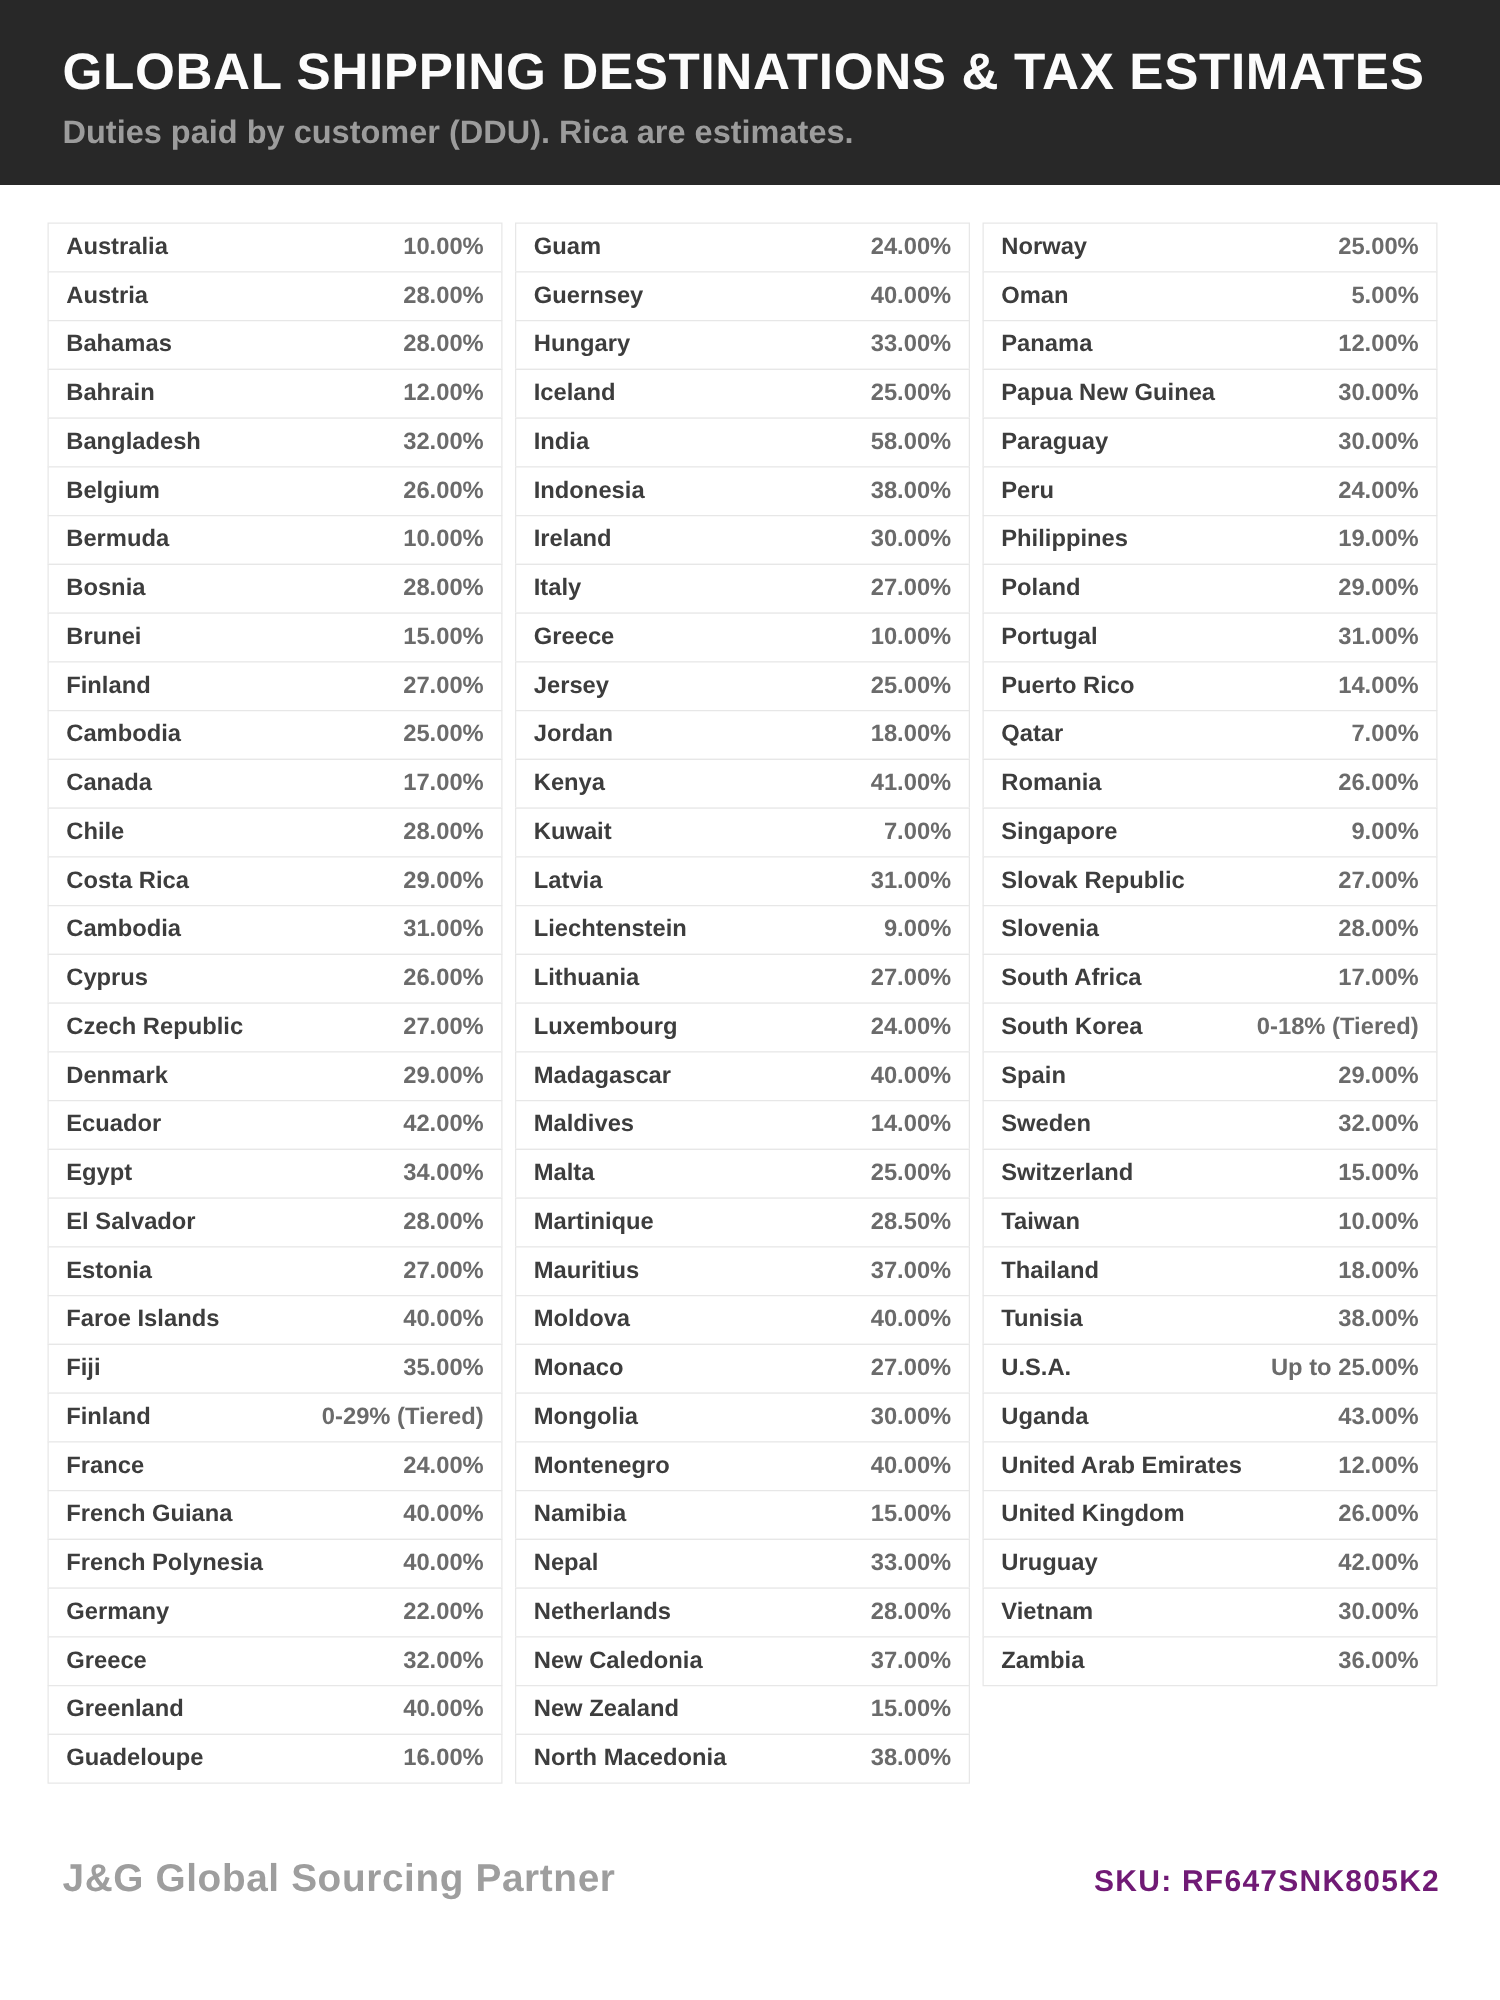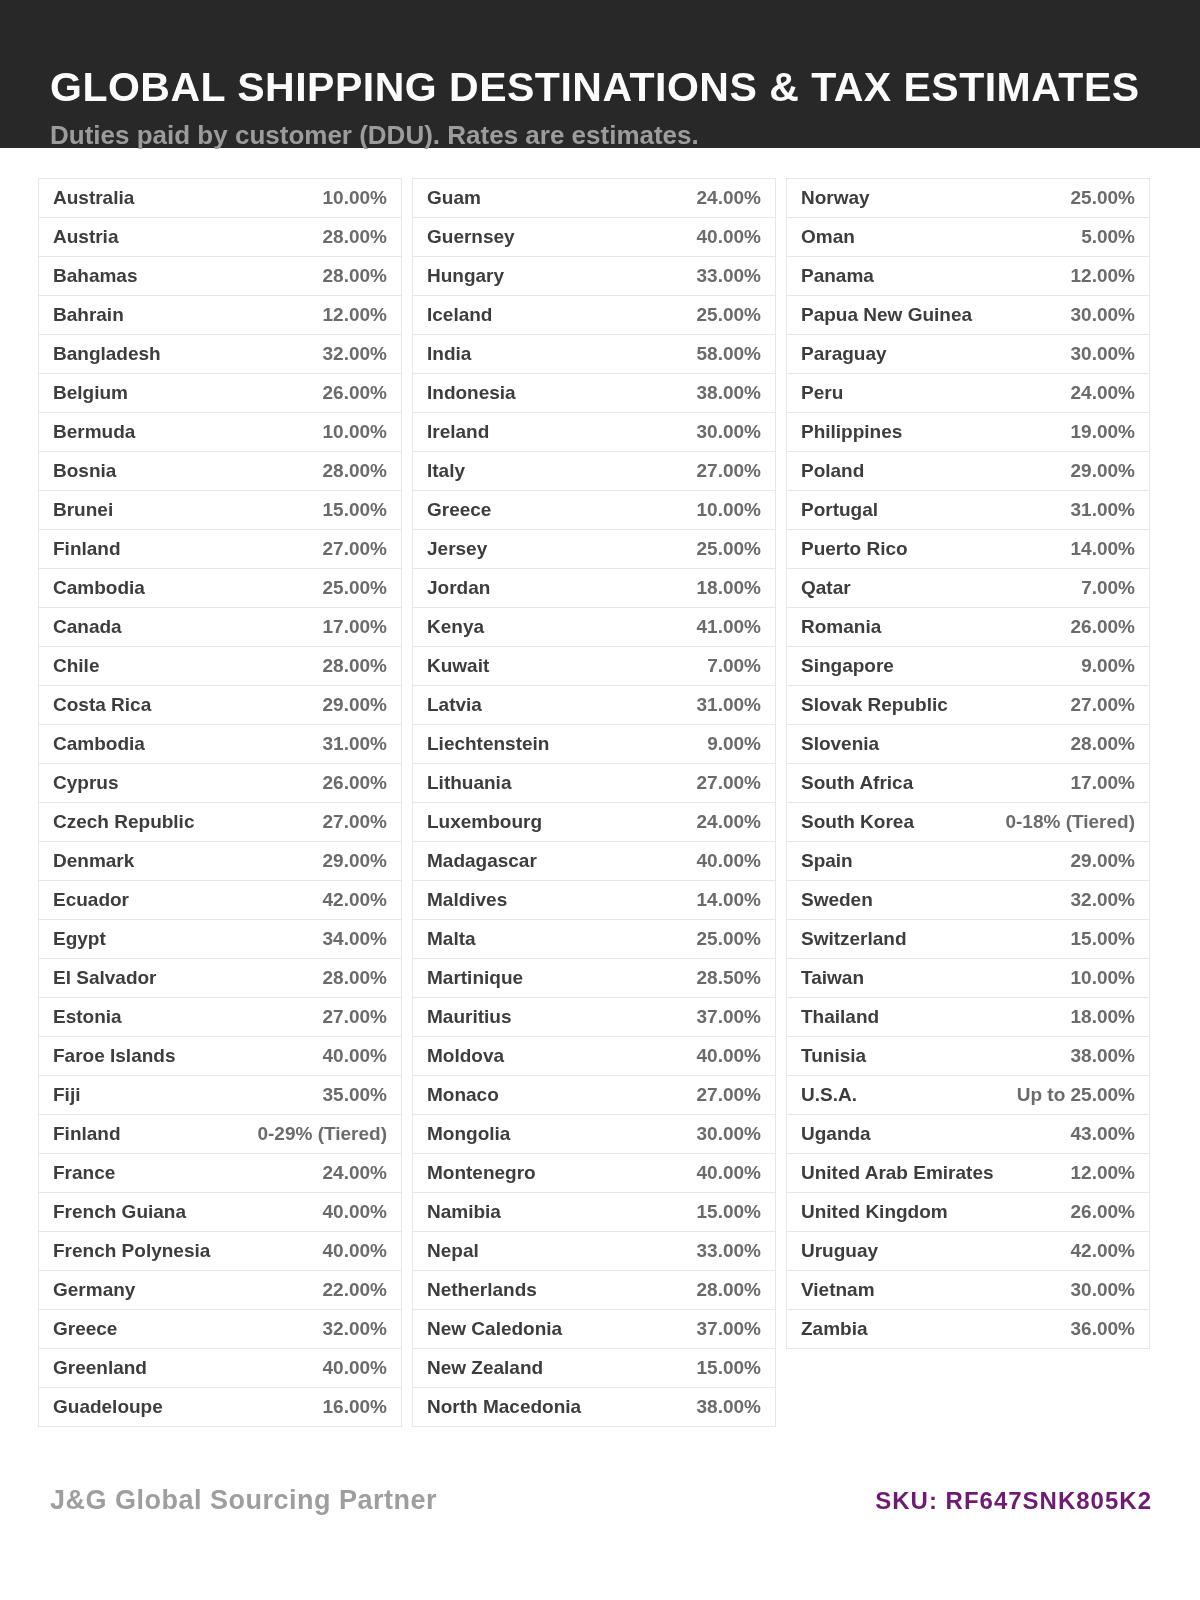--- a/index.html
+++ b/index.html
@@ -5,21 +5,21 @@
   * { box-sizing: border-box; margin: 0; padding: 0; }
   html, body {
     width: 1200px; height: 1600px;
     background: #ffffff;
     font-family: "Liberation Sans", sans-serif;
     overflow: hidden;
   }
   
   .header {
     background: #282828;
-    padding: 64px 50px 32px 50px;
+    padding: 34px 50px 32px 50px;
     height: 148px;
   }
   .title {
     color: #fcfcfc;
     font-size: 41px;
     font-weight: 800;
     letter-spacing: 0.5px;
     white-space: nowrap;
   }
   .subtitle {
@@ -63,37 +63,37 @@
   }
   
   .footer {
     margin: 58px 48px 0 50px;
     display: flex;
     justify-content: space-between;
     align-items: baseline;
   }
   .brand {
     color: #9e9e9e;
-    font-size: 27px;
+    font-size: 31px;
     font-weight: 800;
     letter-spacing: 0.5px;
   }
   .sku {
     color: #701a75;
     font-size: 24px;
     font-weight: 800;
     letter-spacing: 1px;
   }
 </style>
 </head>
 <body>
 
 <div class="header">
   <div class="title">GLOBAL SHIPPING DESTINATIONS &amp; TAX ESTIMATES</div>
-  <div class="subtitle">Duties paid by customer (DDU). Rates are estimates.</div>
+  <div class="subtitle">Duties paid by customer (DDU). Rica are estimates.</div>
 </div>
 
 <div class="table-wrap">
   <div class="col">
       <div class="row">
         <span class="country">Australia</span>
         <span class="rate">10.00%</span>
       </div>
       <div class="row">
         <span class="country">Austria</span>

